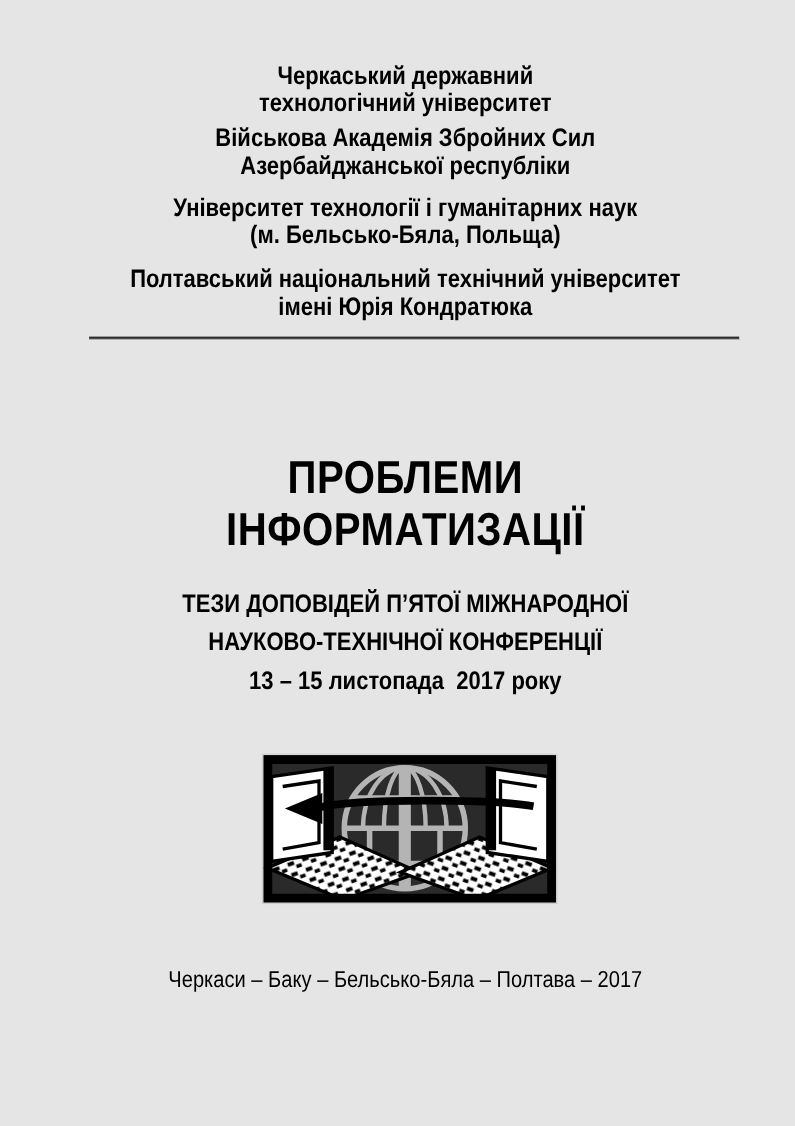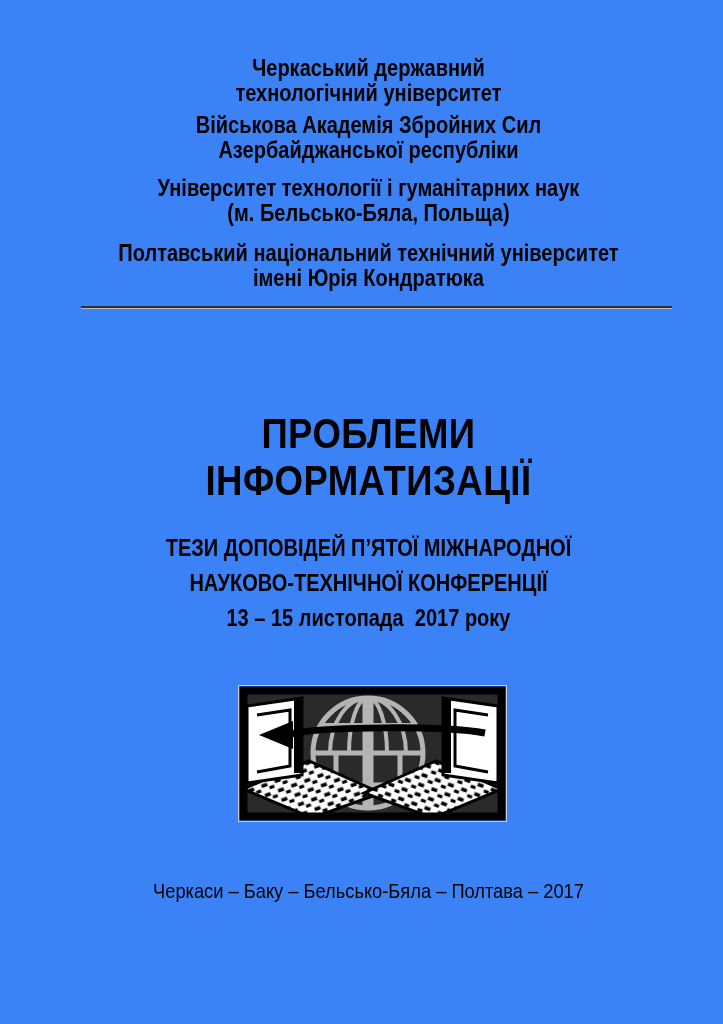--- a/index.html
+++ b/index.html
@@ -5,21 +5,21 @@
 <style>
   html, body {
     margin: 0;
     padding: 0;
     background: #ffffff;
   }
   .page {
     position: relative;
     width: 723px;
     height: 1024px;
-    background: #3b82f6;
+    background: #e5e5e5;
     color: #000000;
     font-family: "Liberation Sans", "DejaVu Sans", sans-serif;
     overflow: hidden;
   }
   .txt {
     position: absolute;
     left: 0;
     width: 723px;
     box-sizing: border-box;
     padding-left: 16px;           

